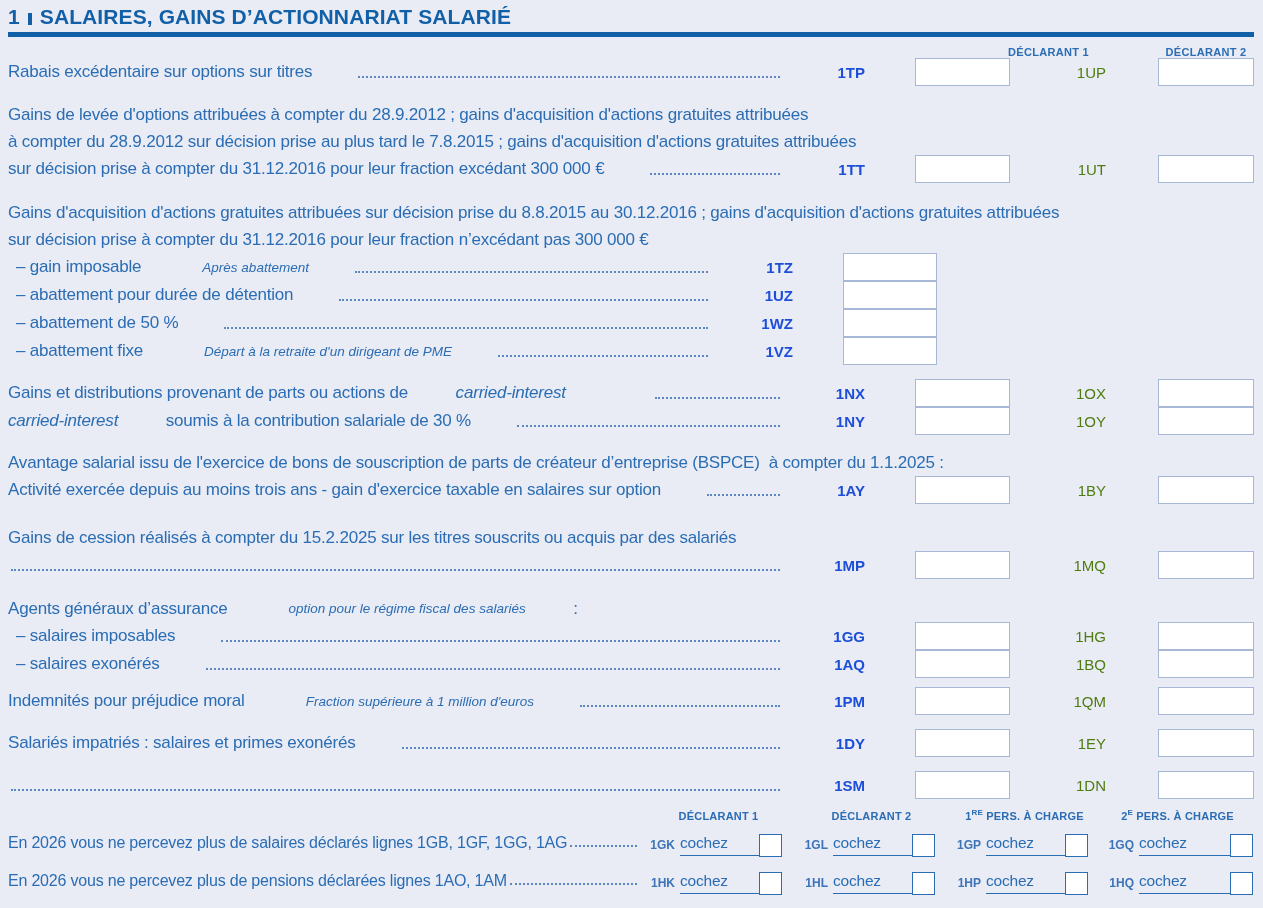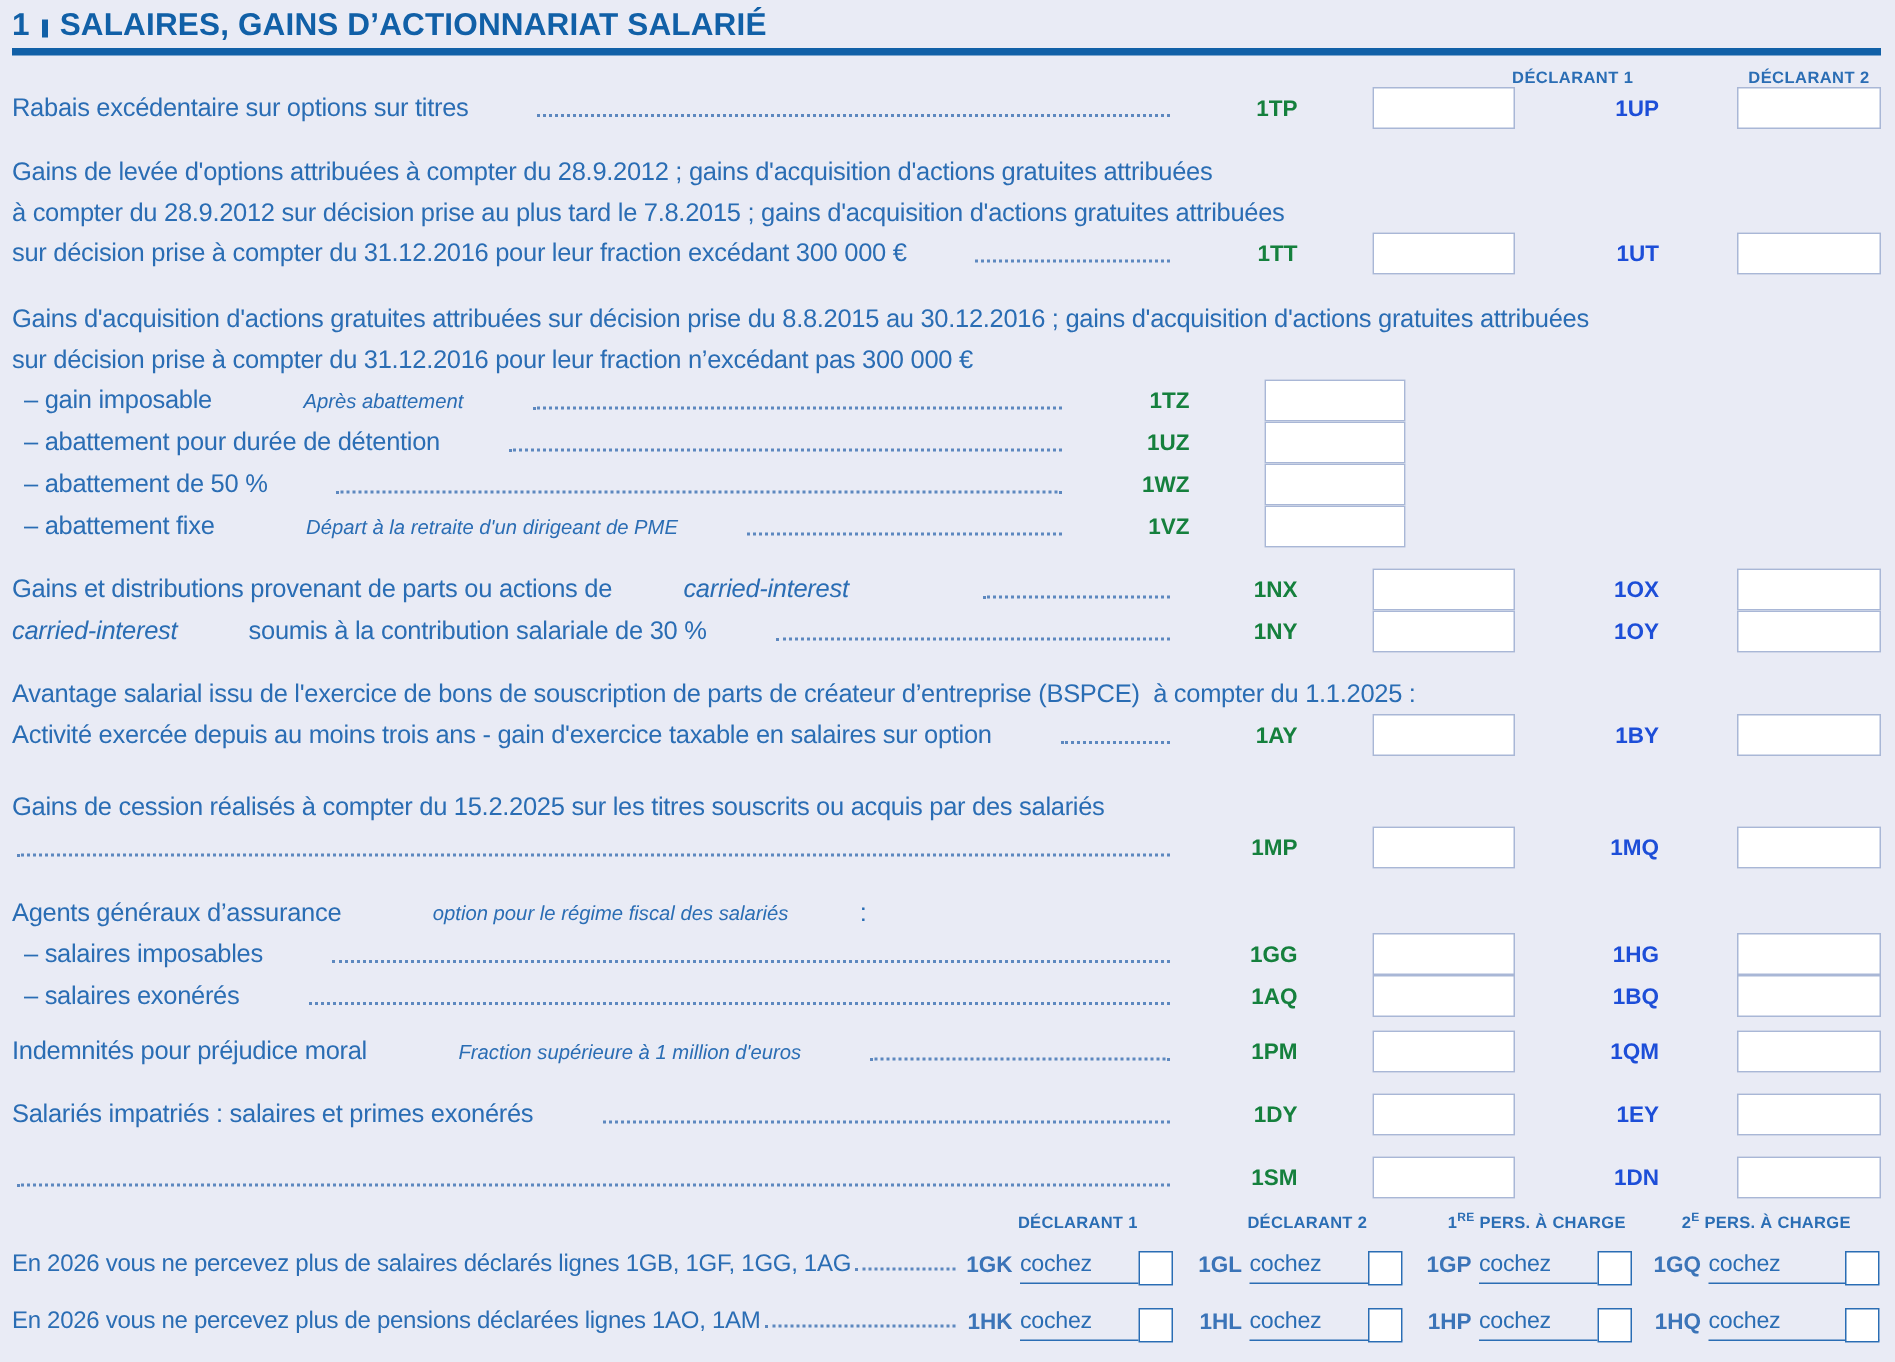--- a/index.html
+++ b/index.html
@@ -23,23 +23,23 @@
            font-size:11px; font-weight:bold; color:#2a6db4; letter-spacing:.3px; }
   .hspacer { flex:1; }
   .hd1 { flex:0 0 95px; margin-left:44px; text-align:center; }
   .hd2 { flex:0 0 96px; margin-left:62px; text-align:center; }
 
   .row { display:flex; align-items:center; height:27px; font-size:17px; letter-spacing:-.2px;gap:43px; }
   .frow { height:28px; }
   .leader { flex:1 1 auto; min-width:6px; border-bottom:2px dotted #5d88bf;
             align-self:flex-end; margin:0 5px 8px 3px; }
   .code  { flex:0 0 44px; text-align:right; font-weight:bold; font-size:15px;
-           color:#15803d; padding-right:7px; letter-spacing:0; }
-  .code2 { flex:0 0 62px; text-align:right; font-weight:bold; font-size:15px;
-           color:#1d4ed8; padding-right:9px; letter-spacing:0; }
+           color:#1d4ed8; padding-right:7px; letter-spacing:0; }
+  .code2 { flex:0 0 62px; text-align:right; font-weight:normal; font-size:15px;
+           color:#4d7c0f; padding-right:9px; letter-spacing:0; }
   .box  { flex:0 0 95px; height:28px; background:#fff; border:1px solid #a9b7d6; }
   .box2 { flex:0 0 96px; }
   .mid { margin-right:317px; }
   .mid .box { flex:0 0 94px; }
   .indent { padding-left:8px; }
   .itsm { font-style:italic; font-size:13.5px; letter-spacing:0; margin-left:18px; white-space:pre; }
   .iti  { font-style:italic; }
   .lbl { white-space:pre; }
   .para { }.mt14{margin-top:14px}.mt15{margin-top:15px}
   .mt16{margin-top:16px}.mt20{margin-top:20px}
@@ -47,21 +47,21 @@
 
   
   .bheads { display:flex; align-items:flex-end; height:15px; margin-top:8px;
             font-size:11px; font-weight:bold; letter-spacing:.2px; }
   .bh { flex:0 0 153px; text-align:center; }
   .bh sup { font-size:8px; }
   .brow { display:flex; align-items:flex-end; height:33px; font-size:16px; letter-spacing:-.2px; }
   .brow .lbl { margin-bottom:4px; }
   .brow .leader { margin-bottom:9px; }
   .bcol { flex:0 0 153px; display:flex; align-items:flex-end; }
-  .bcode { flex:0 0 38px; text-align:right; font-weight:bold; font-size:15px;
+  .bcode { flex:0 0 38px; text-align:right; font-weight:bold; font-size:12px;
            color:#3b74b8; padding-right:5px; margin-bottom:4px; letter-spacing:0; }
   .cwrap { flex:1; display:flex; justify-content:space-between; align-items:flex-end;
            border-bottom:1.5px solid #2a6db4; margin-right:13px; }
   .bcol:last-child .cwrap { margin-right:1px; }
   .cword { font-size:15.5px; margin-bottom:3px; }
   .checkbox { width:23px; height:23px; background:#fff; border:1.5px solid #2a6db4; margin-bottom:-1.5px; }
 </style>
 </head>
 <body>
 

